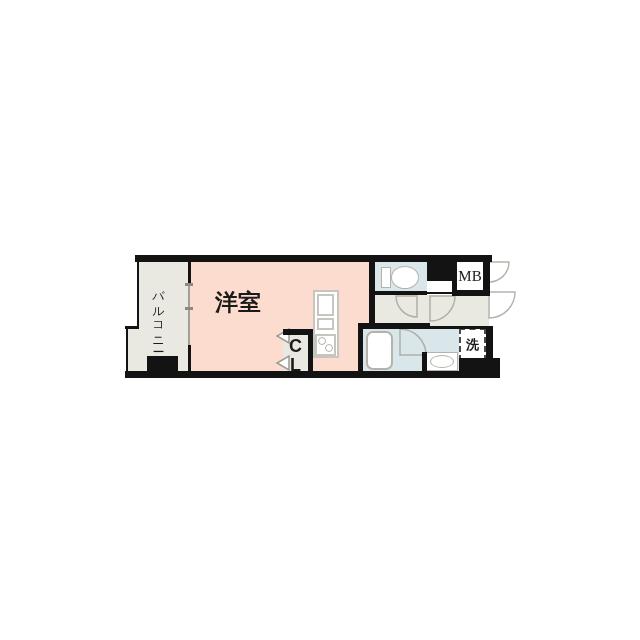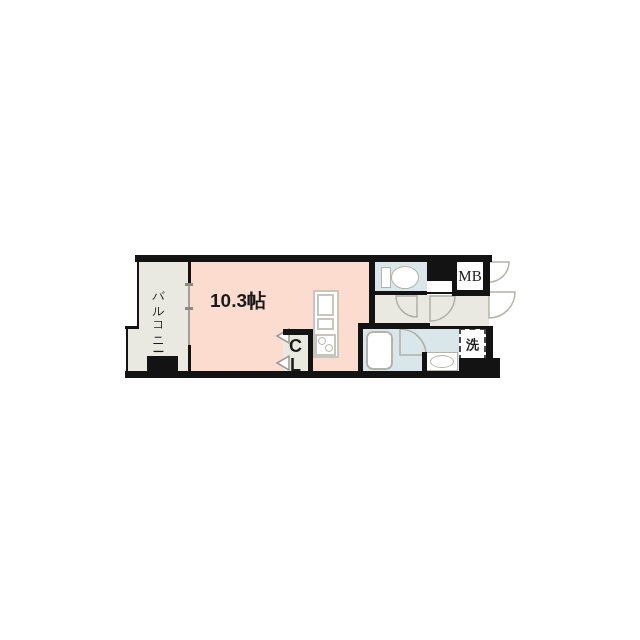--- a/index.html
+++ b/index.html
@@ -100,16 +100,16 @@
   <div class="abs wall" style="left:459px;top:358px;width:41px;height:17px;"></div>
   <div class="abs wall" style="left:188px;top:262px;width:3px;height:21px;"></div>
   <div class="abs thinline" style="left:188px;top:283px;width:2px;height:62px;"></div>
   <div class="abs wall" style="left:188px;top:345px;width:3px;height:27px;"></div>
   <div class="abs" style="left:185px;top:283px;width:8px;height:3px;background:#8a8a82;"></div>
   <div class="abs" style="left:185px;top:307px;width:8px;height:3px;background:#8a8a82;"></div>
 
   <div class="abs jp vtext center" style="left:146px;top:268px;width:24px;height:92px;font-size:12px;">バルコニー</div>
 
   <div class="abs jp" style="left:173px;top:290px;width:130px;text-align:center;">
-    <div style="font-size:19px;font-weight:bold;line-height:1.15;">10.3帖</div>
+    <div style="font-size:23px;font-weight:bold;line-height:1.1;">洋室</div>
   </div>
 
 </div>
 
 </body></html>

